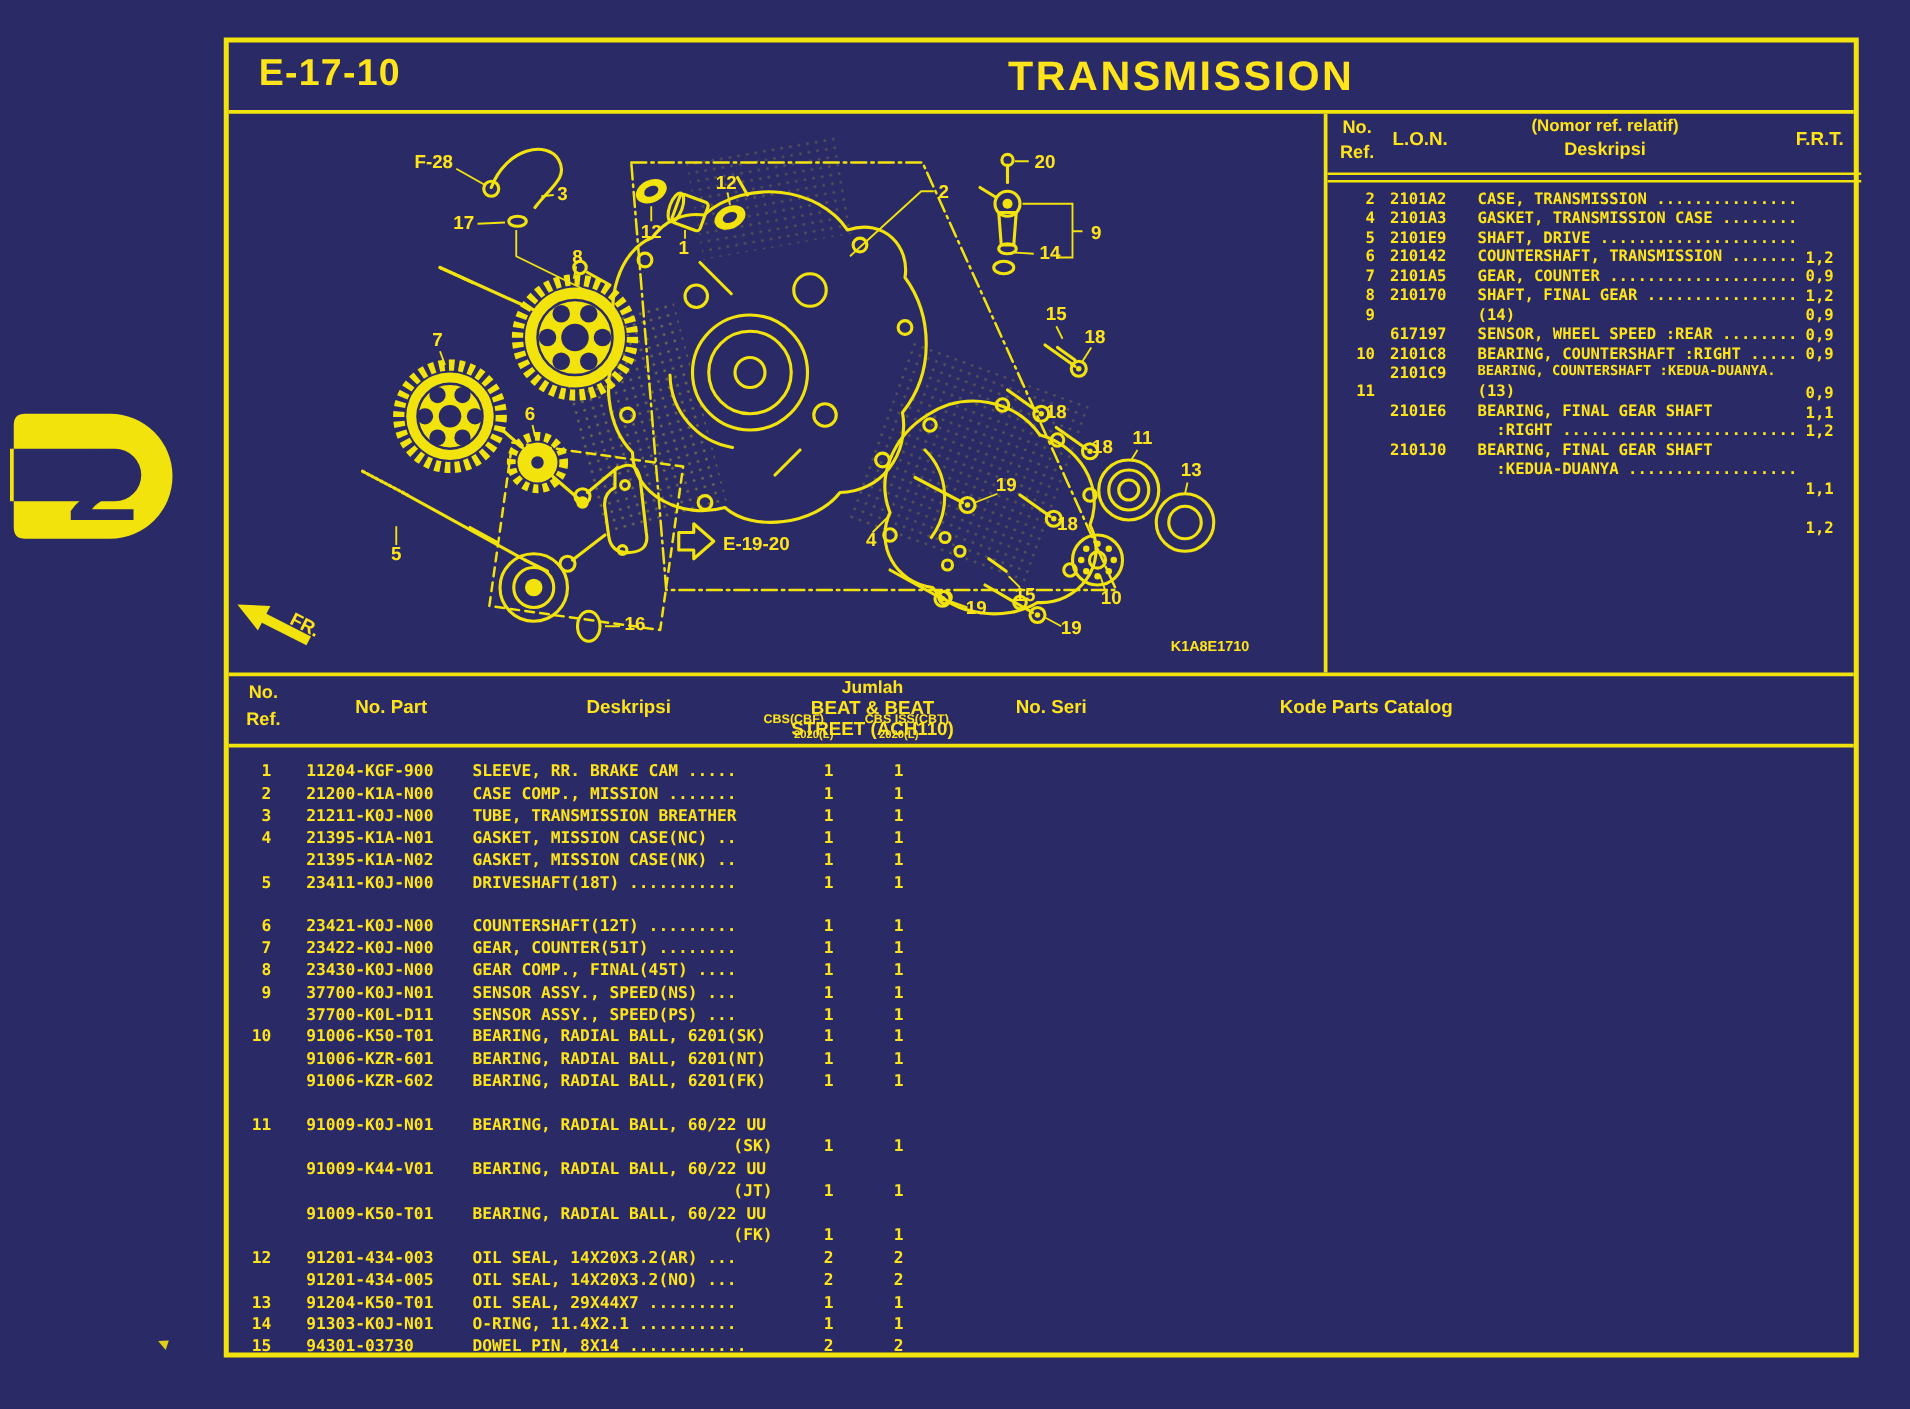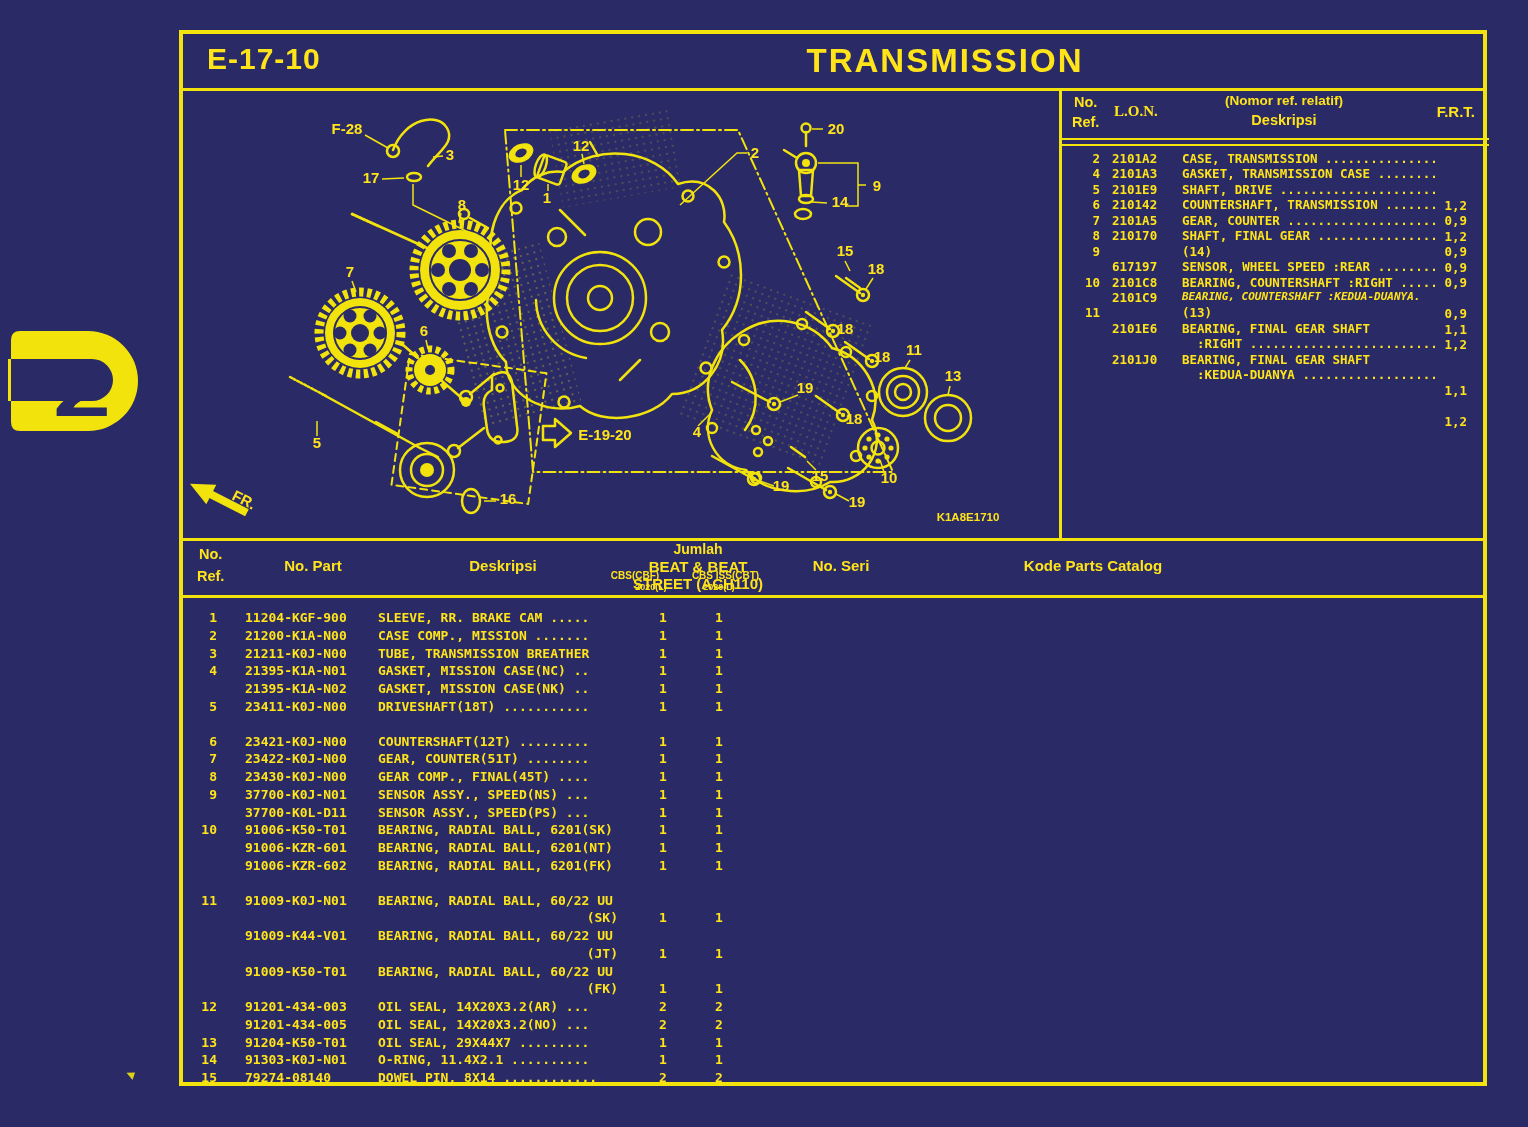--- a/index.html
+++ b/index.html
@@ -17,21 +17,21 @@
   .page-code{position:absolute;left:207px;top:42px;font-size:30px;font-weight:bold;letter-spacing:1px;}
   .page-title{position:absolute;left:183px;top:42px;width:1524px;text-align:center;
               font-size:33px;font-weight:bold;letter-spacing:2px;}
 
   
   .lon-panel{position:absolute;left:1059px;top:91px;width:427px;height:447px;
              border-left:3px solid var(--ink);}
   .lon-head{position:absolute;left:0;top:0;right:0;height:46px;font-weight:bold;font-size:14.5px;}
   .lon-head .h-ref1{position:absolute;left:12px;top:3px;}
   .lon-head .h-ref2{position:absolute;left:10px;top:23px;}
-  .lon-head .h-lon{position:absolute;left:52px;top:12px;font-size:15px;font-family:Liberation Serif, serif;}
+  .lon-head .h-lon{position:absolute;left:52px;top:12px;font-size:15px;}
   .lon-head .h-desc-top{position:absolute;left:112px;width:220px;top:2px;text-align:center;font-size:13.5px;}
   .lon-head .h-desc{position:absolute;left:112px;width:220px;top:21px;text-align:center;font-size:14.5px;}
   .lon-head .h-frt{position:absolute;right:14px;top:12px;font-size:15px;}
   .lon-dbl{position:absolute;left:0;right:0;top:47px;height:4px;
            border-top:2px solid var(--ink);border-bottom:2px solid var(--ink);}
   .lon-rows{position:absolute;left:0;right:0;top:60px;font-family:"DejaVu Sans Mono",monospace;font-weight:bold;}
   .lrow{position:relative;height:15.45px;font-size:12.5px;}
   .lrow span{position:absolute;white-space:pre;}
   .c-ref{left:12px;width:26px;text-align:right;}
   .c-lon{left:50px;}
@@ -170,21 +170,21 @@
         </div>
         <div class="lrow">
           <span class="c-ref">10</span>
           <span class="c-lon">2101C8</span>
           <span class="c-desc">BEARING, COUNTERSHAFT :RIGHT .....</span>
           <span class="c-frt">1,1</span>
         </div>
         <div class="lrow">
           <span class="c-ref"></span>
           <span class="c-lon">2101C9</span>
-          <span class="c-desc" style="font-size: 11px; font-style: italic;">BEARING, COUNTERSHAFT :KEDUA-DUANYA.</span>
+          <span class="c-desc" style="font-size: 11px;">BEARING, COUNTERSHAFT :KEDUA-DUANYA.</span>
           <span class="c-frt">1,2</span>
         </div>
         <div class="lrow">
           <span class="c-ref">11</span>
           <span class="c-lon"></span>
           <span class="c-desc">(13)</span>
           <span class="c-frt"></span>
         </div>
         <div class="lrow">
           <span class="c-ref"></span>
@@ -649,21 +649,21 @@
       </div>
       <div class="prow">
         <span class="p-ref">14</span>
         <span class="p-part">91303-K0J-N01</span>
         <span class="p-desc">O-RING, 11.4X2.1 ..........</span>
         <span class="p-q1">1</span>
         <span class="p-q2">1</span>
       </div>
       <div class="prow">
         <span class="p-ref">15</span>
-        <span class="p-part">79274-08140</span>
+        <span class="p-part">94301-03730</span>
         <span class="p-desc">DOWEL PIN, 8X14 ............</span>
         <span class="p-q1">2</span>
         <span class="p-q2">2</span>
       </div>
     </div>
 
   <div class="cursor-mark"></div>
 </div>
 
 </body></html>

